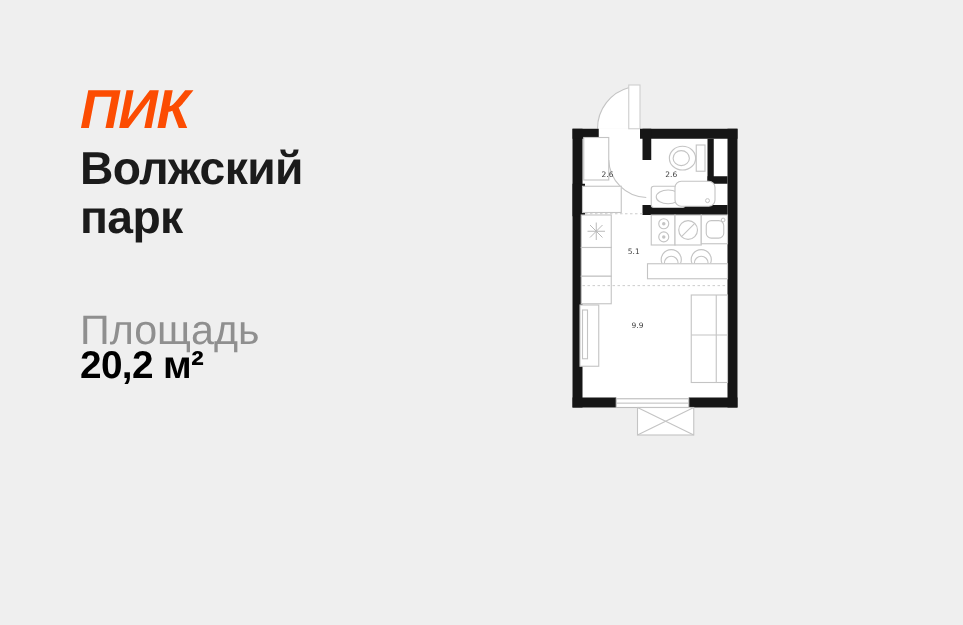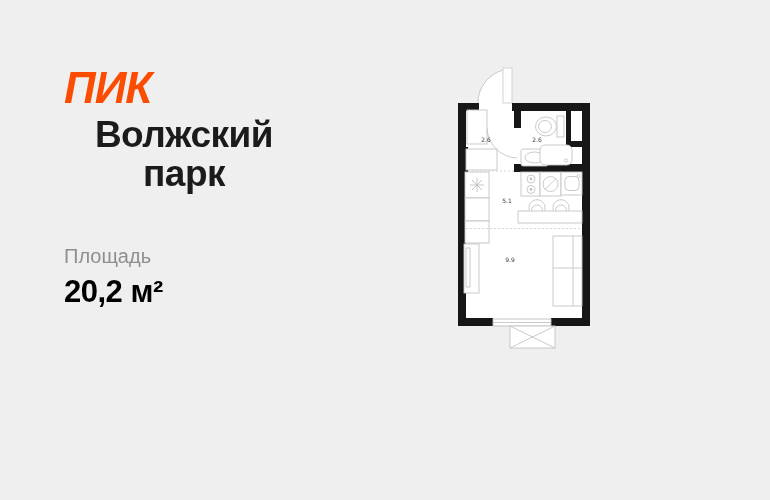--- a/index.html
+++ b/index.html
@@ -12,25 +12,24 @@
   .logo{
     position:absolute;left:32px;top:66px;
     font-size:44px;font-weight:900;letter-spacing:-1px;line-height:1;
     color:#fc4c02;
     font-style:italic;
   }
   .project-name{
     position:absolute;left:32px;top:116px;width:240px;
     font-size:37px;font-weight:700;line-height:1.05;letter-spacing:-0.5px;
     color:#1b1b1b;
-    text-align:center;
   }
   .area-label{
     position:absolute;left:32px;top:245px;
-    font-size:20px;font-weight:400;color:#8f8f8f;
+    font-size:33px;font-weight:400;color:#8f8f8f;
   }
   .area-value{
     position:absolute;left:32px;top:274px;
     font-size:31px;font-weight:700;color:#000000;letter-spacing:-0.5px;
   }
   svg.plan{position:absolute;left:0;top:0;}
   .wall{fill:#161616;stroke:none;}
   .floor{fill:#ffffff;stroke:none;}
   .furn{fill:#ffffff;stroke:#c4c4c4;stroke-width:0.9;}
   .furn-line{fill:none;stroke:#c4c4c4;stroke-width:0.9;}

